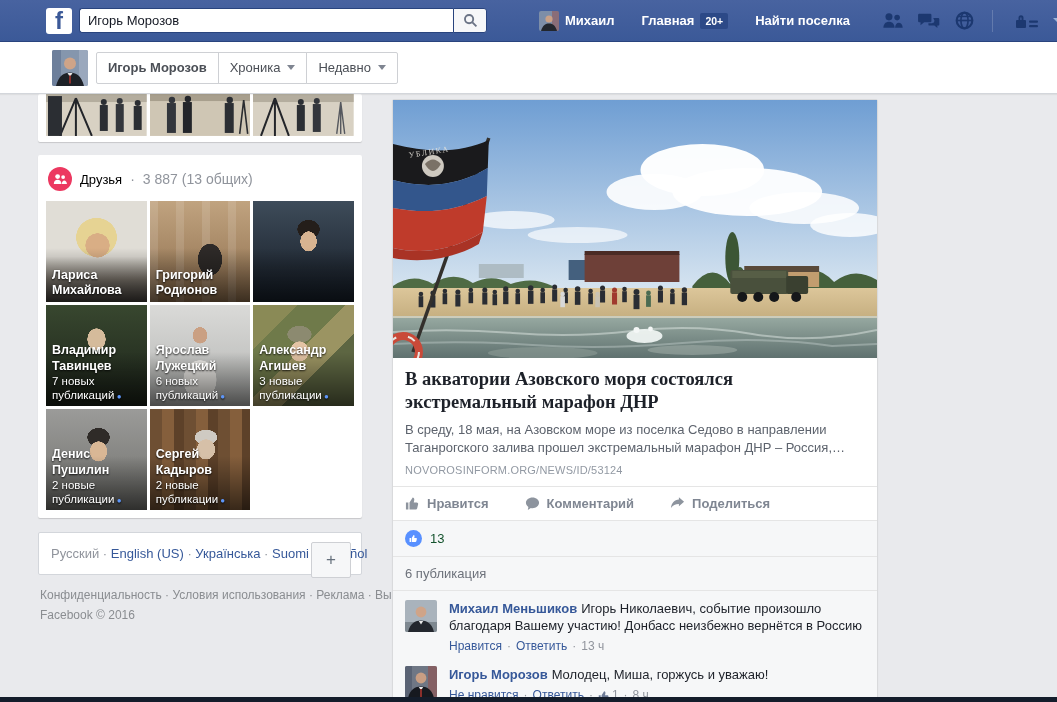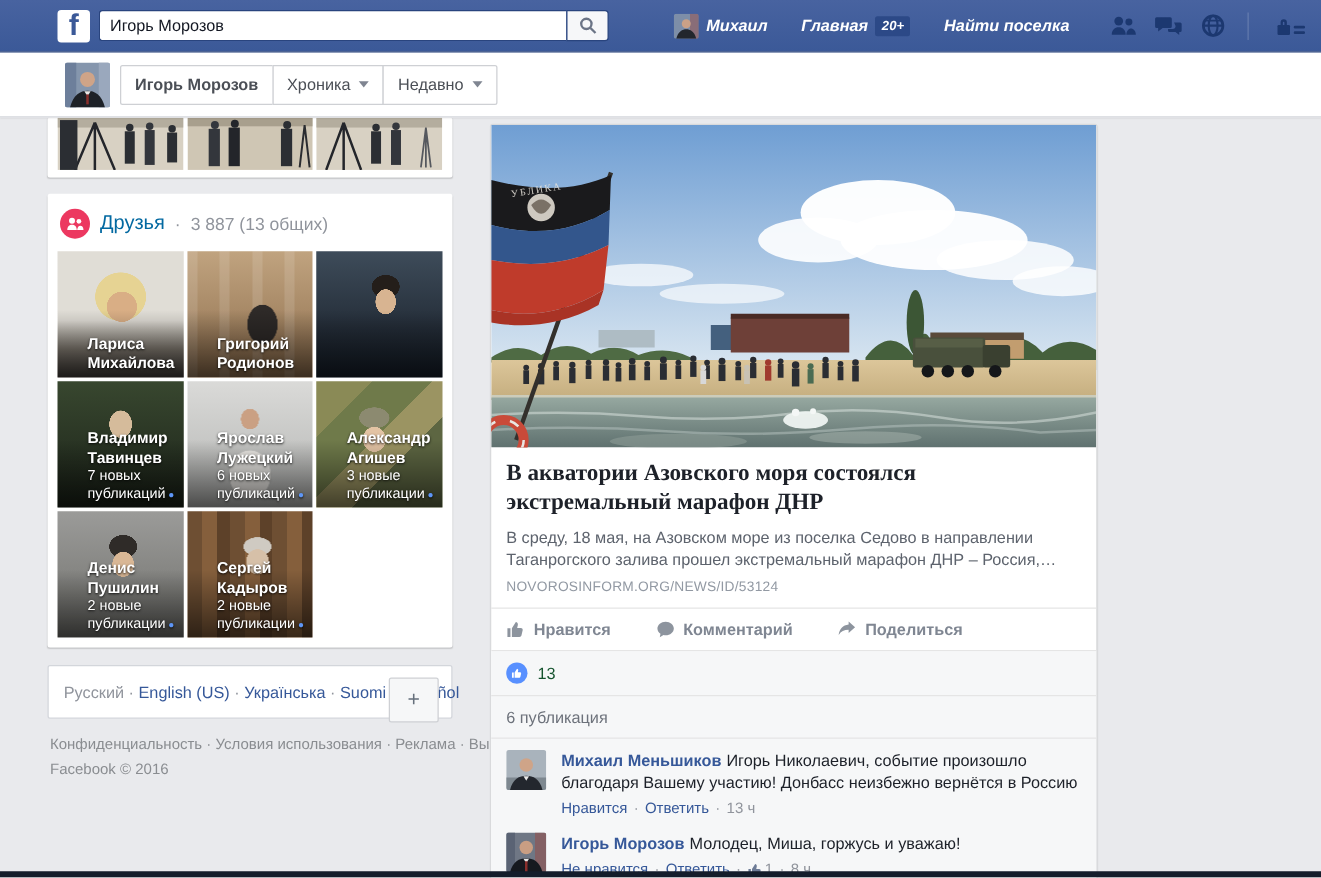--- a/index.html
+++ b/index.html
@@ -13,21 +13,21 @@
   .fb-logo { width:26px; height:26px; background:#fff; border-radius:3px; color:#3b5998;
     font-weight:bold; font-size:24px; line-height:25px; text-align:center; flex:none; cursor:pointer; }
   .search-wrap { display:flex; margin-left:7px; height:25px; }
   .search-input { width:374px; height:25px; border:1px solid #29447e; border-right:none;
     border-radius:3px 0 0 3px; padding:0 8px; font-size:13px; color:#141823; outline:none;
     font-family:"Liberation Sans", sans-serif; }
   .search-btn { width:34px; height:25px; background:#f6f7f9; border:1px solid #29447e;
     border-radius:0 3px 3px 0; display:flex; align-items:center; justify-content:center; cursor:pointer; }
   .nav-right { display:flex; align-items:center; margin-left:52px; }
   .nav-item { display:flex; align-items:center; color:#fff; font-size:13px; font-weight:bold;
-    cursor:pointer; white-space:nowrap;font-style:italic; }
+    cursor:pointer; white-space:nowrap; }
   .nav-avatar { width:20px; height:20px; border-radius:2px; margin-right:6px; }
   .nav-home { margin-left:27px; }
   .badge { background:#2c4987; border-radius:2px; font-size:10.5px; font-weight:bold; color:#fff;
     padding:2px 5px; margin-left:6px; }
   .nav-ff { margin-left:27px; }
   .nav-icons { display:flex; align-items:center; margin-left:32px; gap:15px; }
   .nav-icons svg { display:block; cursor:pointer; }
   .nav-sep { width:1px; height:22px; background:rgba(255,255,255,.18); margin-left:18px; }
   .nav-priv { display:flex; align-items:center; margin-left:22px; gap:14px; }
   .caret { width:0; height:0; border-left:5px solid transparent; border-right:5px solid transparent;
@@ -47,28 +47,28 @@
 
   
   .left-col { position:absolute; left:38px; top:94px; width:324px; }
   .card { background:#fff; border-radius:2px; box-shadow:0 1px 1px rgba(0,0,0,.15); }
   .photos-card { padding:0 8px 6px; display:flex; gap:3px; }
   .photos-card svg { display:block; }
   .friends-card { margin-top:13px; padding:8px; }
   .fhead { display:flex; align-items:center; gap:8px; margin:4px 2px 10px; }
   .ficon { width:24px; height:24px; border-radius:50%; background:#ec3860; display:flex;
     align-items:center; justify-content:center; flex:none; }
-  .fh-title { color:#0369a1; font-size:16px; cursor:pointer; }
+  .fh-title { color:#000000; font-size:13px; cursor:pointer; }
   .fh-count { color:#90949c; font-size:14px; }
   .fh-sep { color:#90949c; font-size:14px; }
   .fgrid { display:grid; grid-template-columns:repeat(3,1fr); gap:3px; }
   .ftile { position:relative; height:101px; overflow:hidden; cursor:pointer; }
   .fshade { position:absolute; left:0; right:0; bottom:0; height:54px;
     background:linear-gradient(transparent, rgba(0,0,0,.58)); }
-  .ftxt { position:absolute; left:24px; right:2px; bottom:4px; color:#fff; font-size:12.5px;
+  .ftxt { position:absolute; left:6px; right:2px; bottom:4px; color:#fff; font-size:12.5px;
     font-weight:600; line-height:1.22; text-shadow:0 1px 2px rgba(0,0,0,.9); }
   .fmeta { font-weight:400; font-size:11.5px; display:block; }
   .fmeta:empty { display:none; }
   .fmeta:not(:empty)::after { content:" ●"; color:#5e96f7; font-size:8px; }
 
   .f0 { background: radial-gradient(26px 26px at 51% 44%, #d9ae85 0 46%, transparent 47%),
         radial-gradient(42px 40px at 50% 36%, #e6d393 0 48%, transparent 49%),
         linear-gradient(#e0ddd6 55%, #857e74 78%, #433e3a); }
   .f1 { background: radial-gradient(24px 30px at 40% 50%, #343a41 0 46%, transparent 47%),
         repeating-linear-gradient(90deg, transparent 0 20px, rgba(40,40,45,.22) 20px 25px),

